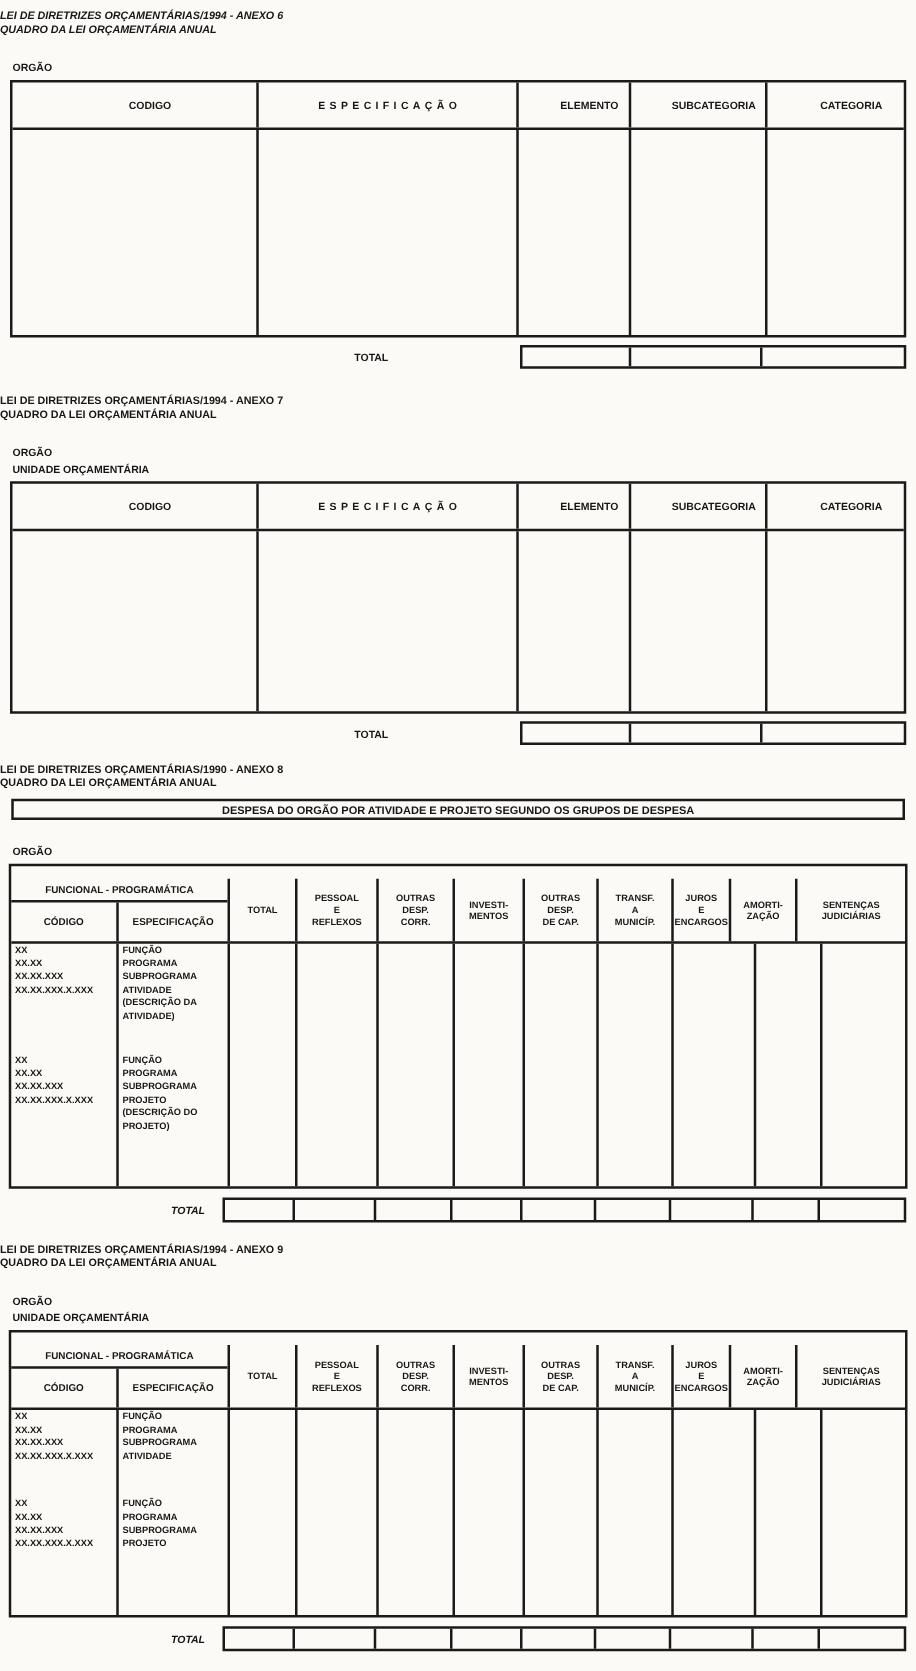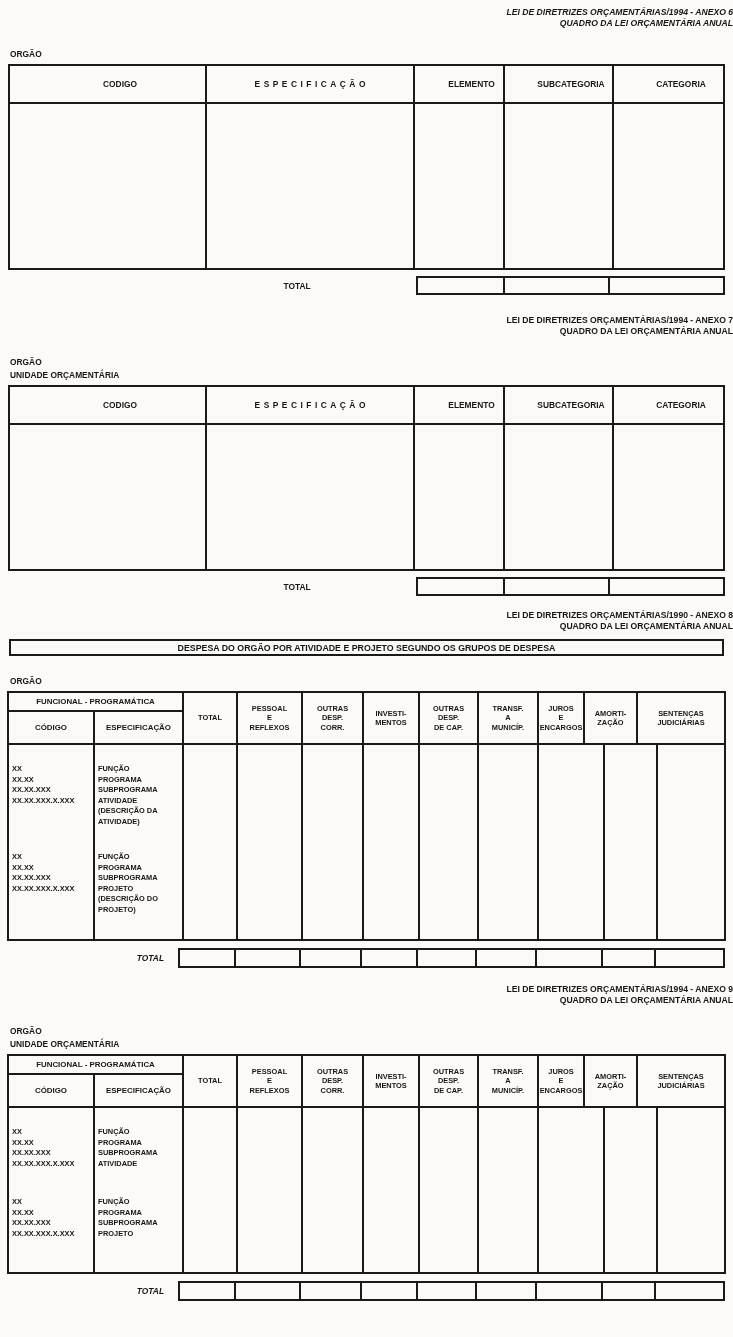--- a/index.html
+++ b/index.html
@@ -1,20 +1,20 @@
 <!DOCTYPE html>
 <html><head>
 <meta charset="utf-8">
 <style>
   * { margin:0; padding:0; box-sizing:border-box; }
   html,body { background:#e8e8e4; }
   .page { width:733px; height:1337px; background:#fbfaf6; overflow:hidden;
           font-family:"Liberation Sans", sans-serif; font-weight:700; color:#161616;
           margin:0 auto; }
-  .titles { text-align:right; font-size:8.6px; line-height:11px; }
+  .titles { text-align:left; font-size:8.6px; line-height:11px; }
   .sec1 .titles { padding-top:7px; font-style:italic; }
   .banner { margin:7px 9px 0; border:2px solid #1a1a1a; height:17px; display:flex;
             align-items:center; justify-content:center; font-size:8.8px; white-space:pre; }
   .flabel { margin:20px 0 0 10px; font-size:8.4px; line-height:10px; }
   .flabel.tight { margin-top:3px; }
 
   
   .tblA { margin:5px 8px 0; border:2px solid #1a1a1a; }
   .tblA .hrow { display:flex; height:38px; border-bottom:2px solid #1a1a1a; }
   .tblA .brow { display:flex; height:164px; }
@@ -26,41 +26,41 @@
   .cA1{width:197px}.cA2{width:208px}.cA3{width:90px}.cA4{width:109px}.cA5{flex:1}
   .ls3 { letter-spacing:3.5px; padding-left:3.5px; }
   .totalA { display:flex; height:19px; margin:6px 8px 0; }
   .totalA .lbl { width:408px; display:flex; align-items:center; justify-content:center;
                  font-size:8.4px; padding-left:170px; }
   .totalA .boxes { flex:1; border:2px solid #1a1a1a; display:flex; }
   .tA1{width:87px}.tA2{width:105px}.tA3{flex:1}
 
   
   .tblB { margin:5px 7px 0; border:2px solid #1a1a1a; }
-  .tblB .hwrap { display:flex; height:52px; border-bottom:2px solid #1a1a1a; }
+  .tblB .hwrap { display:flex; height:52px; border-bottom:2px solid #1a1a1a;margin-top:10px; }
   .fp { width:175px; border-right:2px solid #1a1a1a; display:flex; flex-direction:column; }
   .fp-top { height:19px; border-bottom:2px solid #1a1a1a; display:flex; align-items:center;
             justify-content:center; font-size:7.9px; }
   .fp-bot { flex:1; display:flex; }
   .fp-cod { width:86px; border-right:2px solid #1a1a1a; display:flex; align-items:center;
             justify-content:center; font-size:7.9px; }
   .fp-esp { flex:1; display:flex; align-items:center; justify-content:center; font-size:7.9px; }
   .gc { border-right:2px solid #1a1a1a; display:flex; align-items:center; justify-content:center;
         text-align:center; font-size:7.4px; line-height:9.5px; white-space:pre-line; }
   .gc:last-child { border-right:none; }
   .gTot{width:54px}.g1{width:65px}.g2{width:61px}.g3{width:56px}.g4{width:59px}
   .g5{width:60px}.g6{width:46px}.g7{width:53px}.g8{flex:1}
   .tblB .bwrap { display:flex; height:194px; }
   .sec4 .tblB .bwrap { height:164px; }
   .bcol { border-right:2px solid #1a1a1a; }
   .bcol:last-child { border-right:none; }
   .bcol.cod{width:86px}.bcol.esp{width:89px}
   .bT{width:54px}.bc1{width:65px}.bc2{width:61px}.bc3{width:56px}.bc4{width:59px}
   .bc5{width:60px}.bc6{width:66px}.bc7{width:53px}.bc8{flex:1}
-  .blk { padding:19px 2px 0 3px; font-size:7.4px; line-height:10.5px; white-space:pre-line; }
+  .blk { padding:0 2px 0 3px; font-size:7.4px; line-height:10.5px; white-space:pre-line; }
   .blk.first { height:88px; }
   .sec4 .blk.first { height:70px; }
   .totalB { display:flex; height:20px; margin:7px 8px 0; }
   .totalB .lbl { width:170px; display:flex; align-items:center; justify-content:flex-end;
                  padding-right:14px; font-size:8.4px; font-style:italic; }
   .totalB .boxes { flex:1; border:2px solid #1a1a1a; display:flex; }
 </style>
 </head>
 <body>
 

